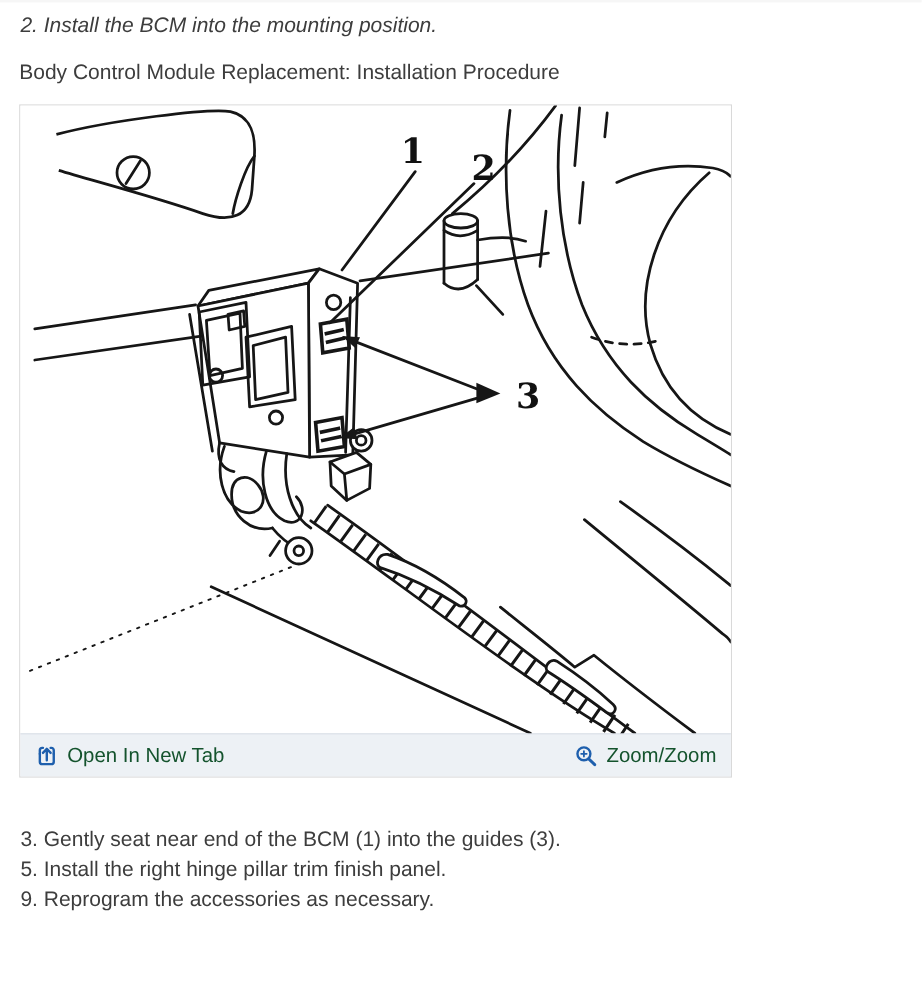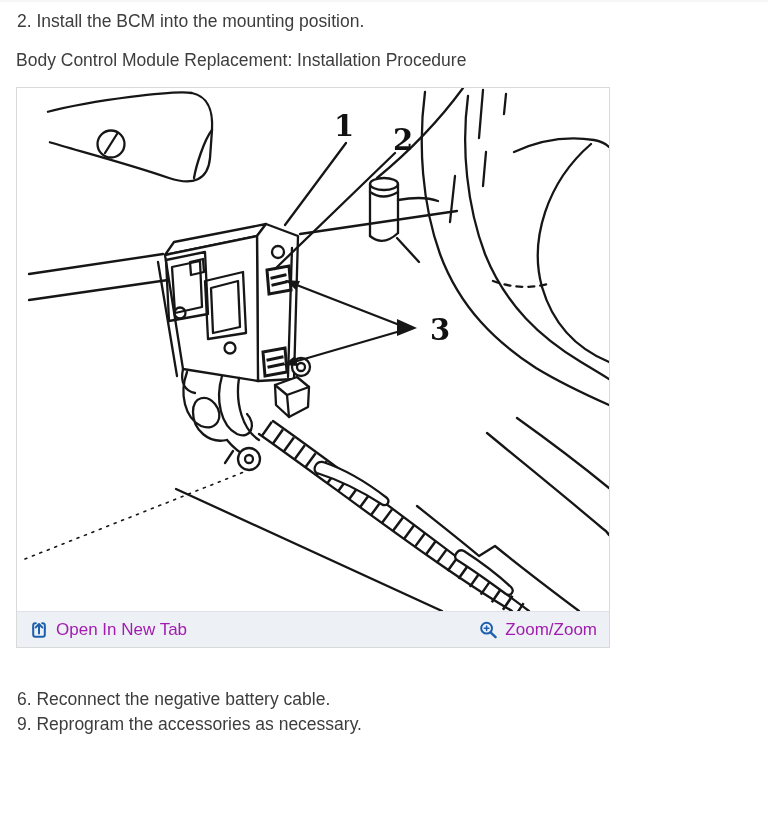--- a/index.html
+++ b/index.html
@@ -1,33 +1,33 @@
 <!DOCTYPE html>
 <html><head>
 <meta charset="utf-8">
 <style>
   html,body{margin:0;padding:0;}
   body{
     width:768px;height:823px;position:relative;background:#ffffff;
     font-family:"Liberation Sans",sans-serif;color:#3d3d3d;overflow:hidden;
   }
   .top-edge{position:absolute;left:0;top:0;width:768px;height:2px;background:#f6f6f6;}
-  .intro{position:absolute;left:17px;top:11px;font-size:17.5px;white-space:nowrap;}
+  .intro{position:absolute;left:17px;top:11px;font-size:17.5px;white-space:nowrap;font-style:italic;}
   .fig-title{position:absolute;left:16px;top:50px;font-size:17.5px;font-weight:400;margin:0;white-space:nowrap;}
   .panel{
     position:absolute;left:16px;top:87px;width:592px;
     border:1px solid #d9d9d9;background:#fff;
   }
   .art{display:block;width:592px;height:523px;background:#fff;}
   .toolbar{
     height:35px;background:#edf1f5;border-top:1px solid #dde2e8;
     display:flex;align-items:center;justify-content:space-between;padding:0 12px;
   }
   .tb-link{
-    display:flex;align-items:center;gap:7px;color:#a21caf;font-size:17px;
+    display:flex;align-items:center;gap:7px;color:#14532d;font-size:17px;
     text-decoration:none;cursor:pointer;white-space:nowrap;
   }
   .tb-link svg{display:block;}
   .steps{position:absolute;left:17px;top:687px;font-size:17.5px;line-height:25px;}
   .step-row{white-space:nowrap;}
   
   .ln{fill:none;stroke:#161616;stroke-width:2.3;stroke-linecap:round;stroke-linejoin:round;}
   .lnthin{fill:none;stroke:#161616;stroke-width:1.6;stroke-linecap:round;}
   .lnfill{fill:#ffffff;stroke:#161616;stroke-width:2.3;stroke-linejoin:round;}
   .dk{fill:none;stroke:#161616;stroke-width:3;stroke-linecap:square;}
@@ -172,15 +172,16 @@
         <circle cx="8.6" cy="8.2" r="5.4" fill="none" stroke="#1e5fad" stroke-width="2"></circle>
         <path d="M12.8,12.6 L17.6,17.2" stroke="#1e5fad" stroke-width="2.4" stroke-linecap="round"></path>
         <path d="M8.6,5.9 V10.5 M6.3,8.2 H10.9" stroke="#1e5fad" stroke-width="1.5" stroke-linecap="round"></path>
       </svg>
       <span>Zoom/Zoom</span>
     </a>
   </div>
 </div>
 
 <div class="steps">
-  <div class="step-row">6. Reconnect the negative battery cable.</div>
+  <div class="step-row">3. Gently seat near end of the BCM (1) into the guides (3).</div>
+  <div class="step-row">5. Install the right hinge pillar trim finish panel.</div>
   <div class="step-row">9. Reprogram the accessories as necessary.</div>
 </div>
 
 </body></html>

